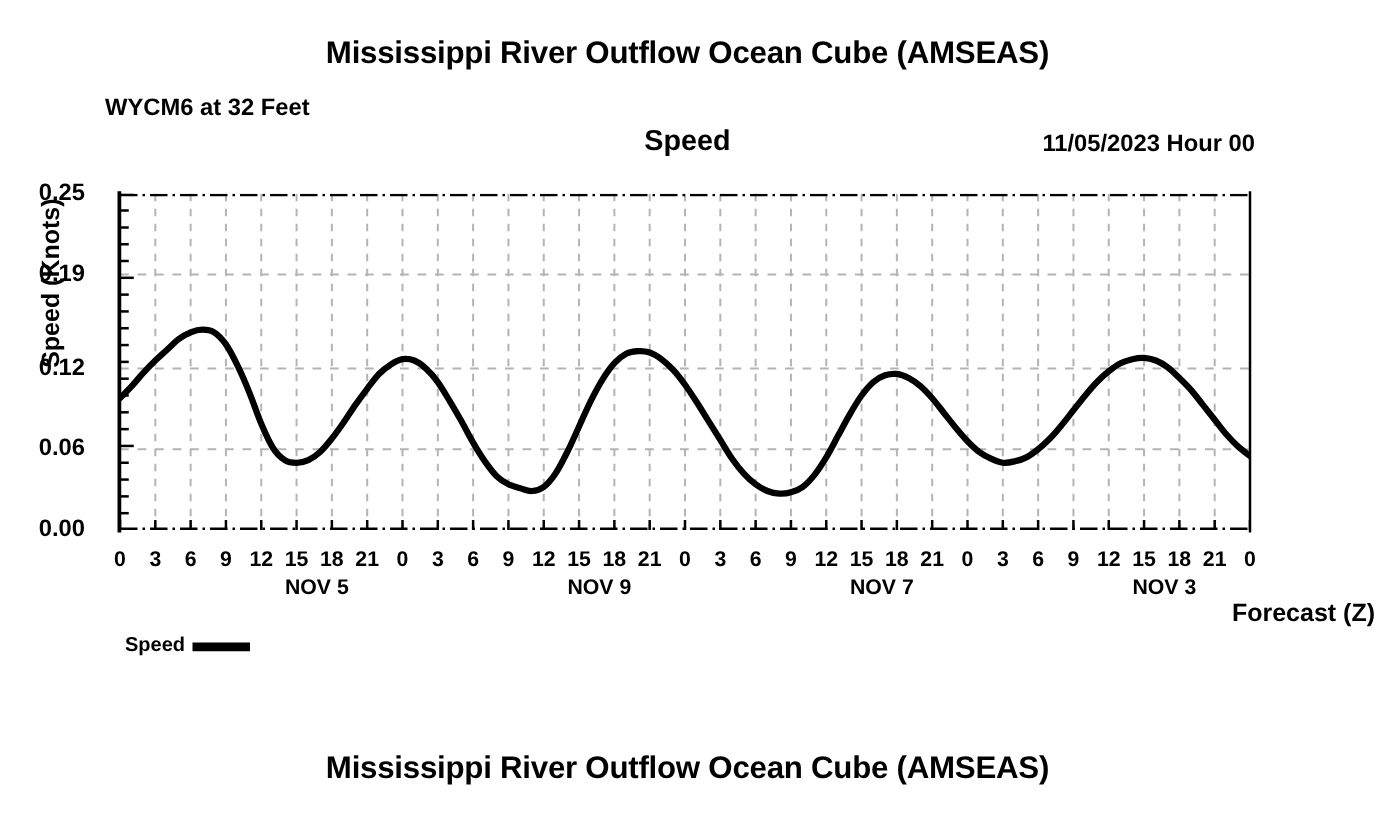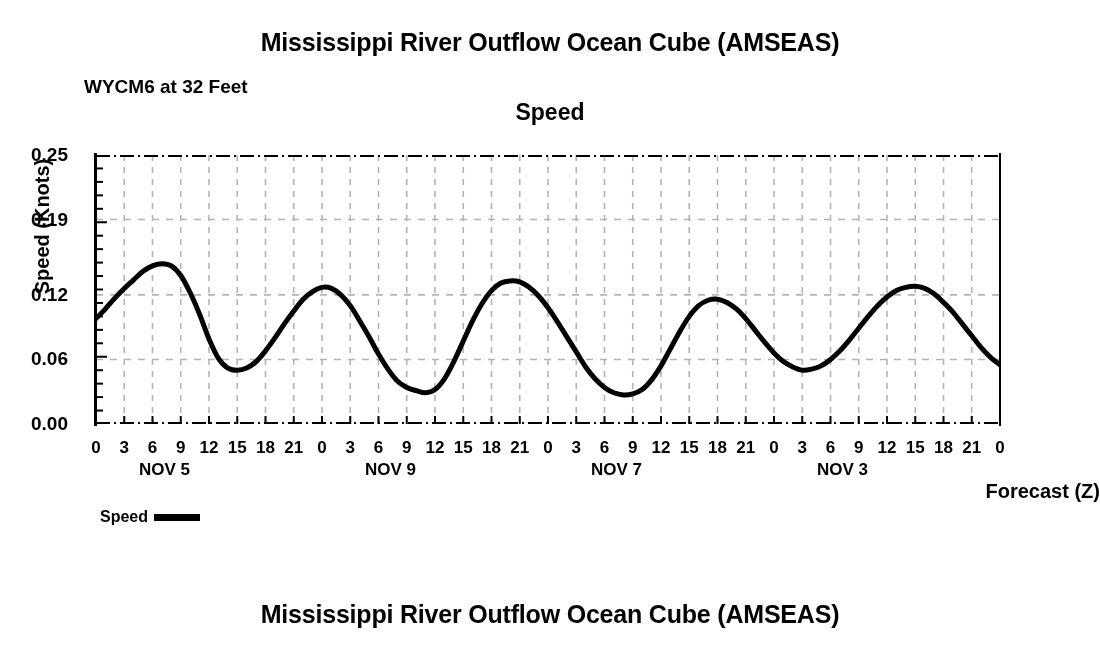--- a/index.html
+++ b/index.html
@@ -120,21 +120,21 @@
     margin-left: -20px;
     text-align: center;
     font-size: 17px;
     font-weight: bold;
   }
   .day-label {
     position: absolute;
     top: 460px;
     width: 140px;
     margin-left: -70px;
-    text-align: left;
+    text-align: right;
     font-size: 17px;
     font-weight: bold;
   }
   .legend {
     position: absolute;
     left: 100px; top: 508px;
     display: flex;
     align-items: center;
     gap: 6px;
   }
@@ -150,20 +150,21 @@
 </style>
 </head>
 <body>
 
 <div class="figure">
 
   <div class="title-main">Mississippi River Outflow Ocean Cube (AMSEAS)</div>
 
   <div class="station-line1">WYCM6 at 32 Feet</div>
   <div class="subtitle-center">Speed</div>
+  <div class="run-time">11/05/2023 Hour 00</div>
 
   <div class="ylabel">Speed (Knots)</div>
   <div class="xlabel">Forecast (Z)</div>
 
   <div class="plot">
     <svg class="plot-svg" id="plot-svg" viewBox="0 0 904 269" preserveAspectRatio="none">
         <line x1="28.25" y1="0" x2="28.25" y2="269" stroke="#b4b4b4" stroke-width="1.6" stroke-dasharray="6,6"></line>
         <line x1="56.5" y1="0" x2="56.5" y2="269" stroke="#b4b4b4" stroke-width="1.6" stroke-dasharray="6,6"></line>
         <line x1="84.75" y1="0" x2="84.75" y2="269" stroke="#b4b4b4" stroke-width="1.6" stroke-dasharray="6,6"></line>
         <line x1="113" y1="0" x2="113" y2="269" stroke="#b4b4b4" stroke-width="1.6" stroke-dasharray="6,6"></line>

